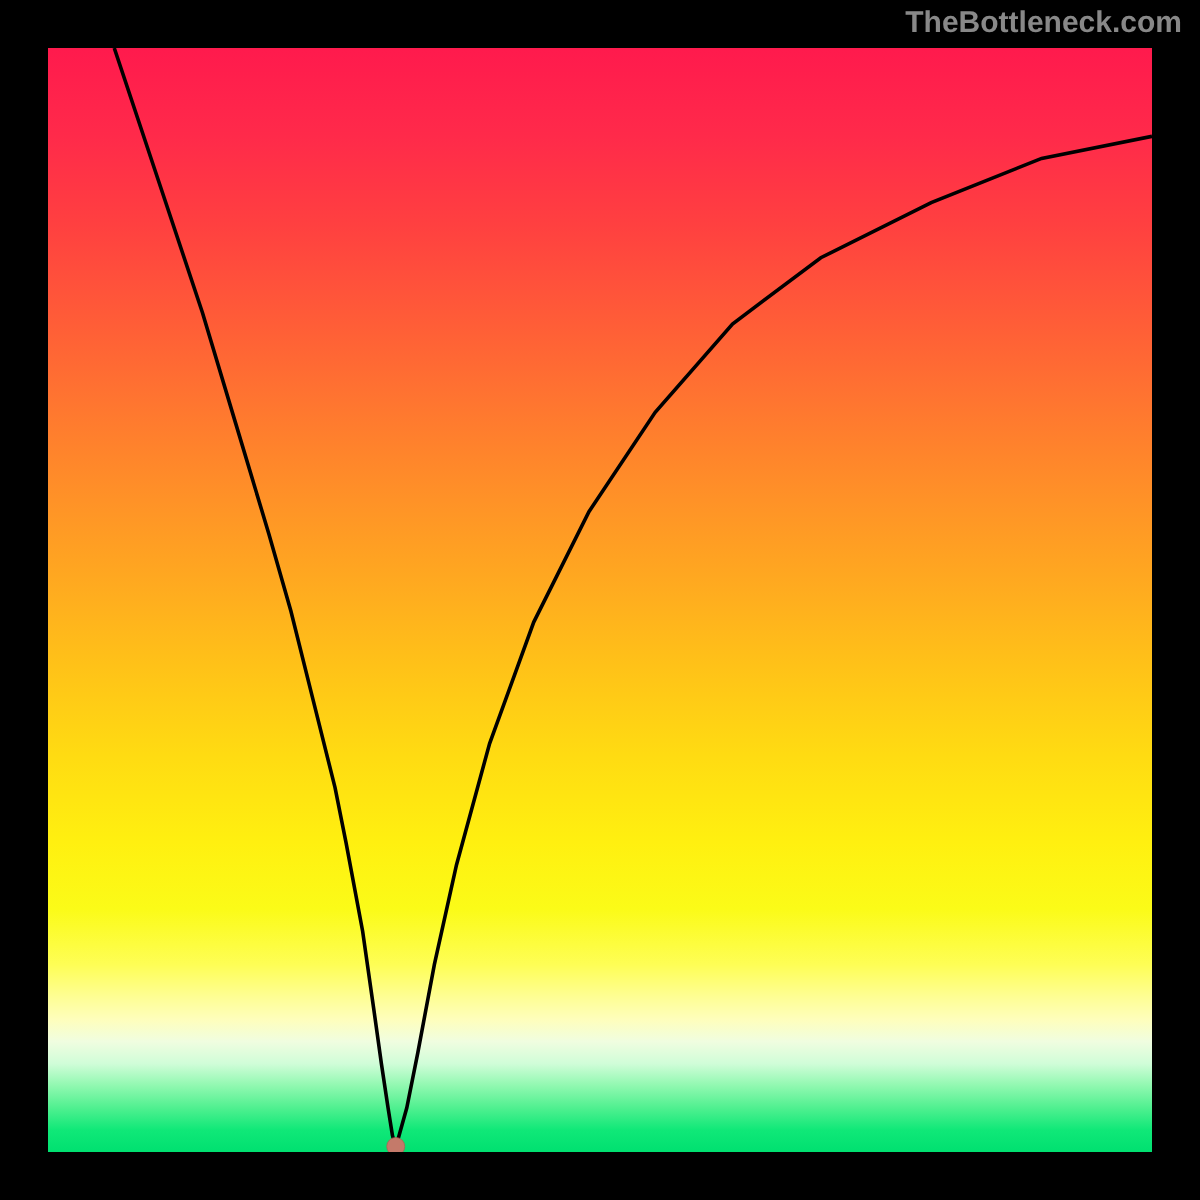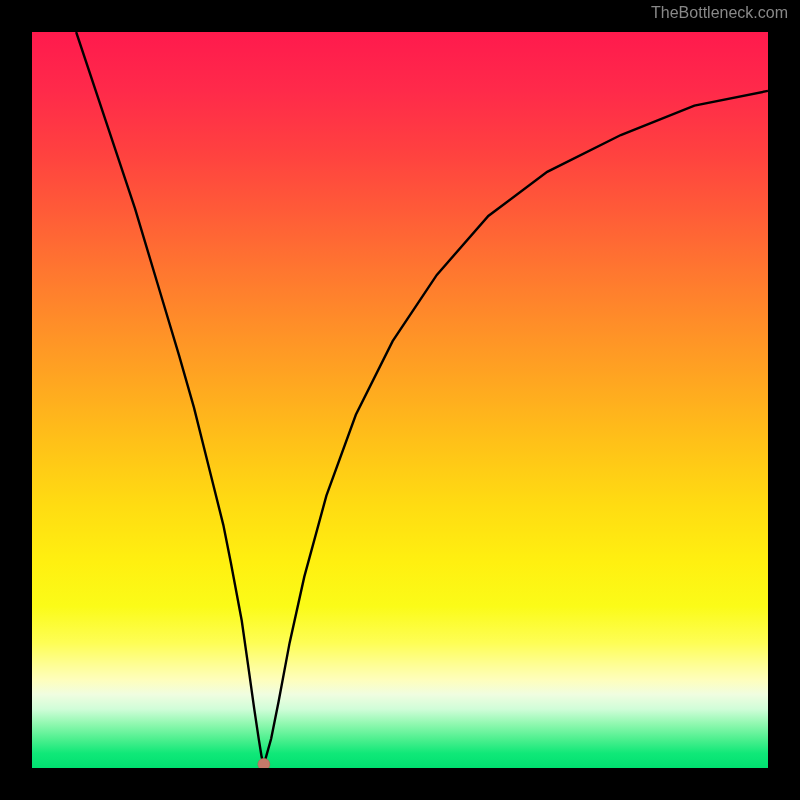--- a/index.html
+++ b/index.html
@@ -10,22 +10,22 @@
     background: #000;
     font-family: Arial, sans-serif;
     position: relative;
     overflow: hidden;
   }
   .watermark {
     position: absolute;
     top: 4px;
     right: 12px;
     color: #888;
-    font-size: 16px;
-    font-weight: 400;
+    font-size: 20px;
+    font-weight: 700;
     z-index: 10;
   }
   .plot-area {
     position: absolute;
     left: 32px;
     top: 32px;
     width: 736px;
     height: 736px;
     background: linear-gradient(to bottom,
       #ff1a4d 0%,

